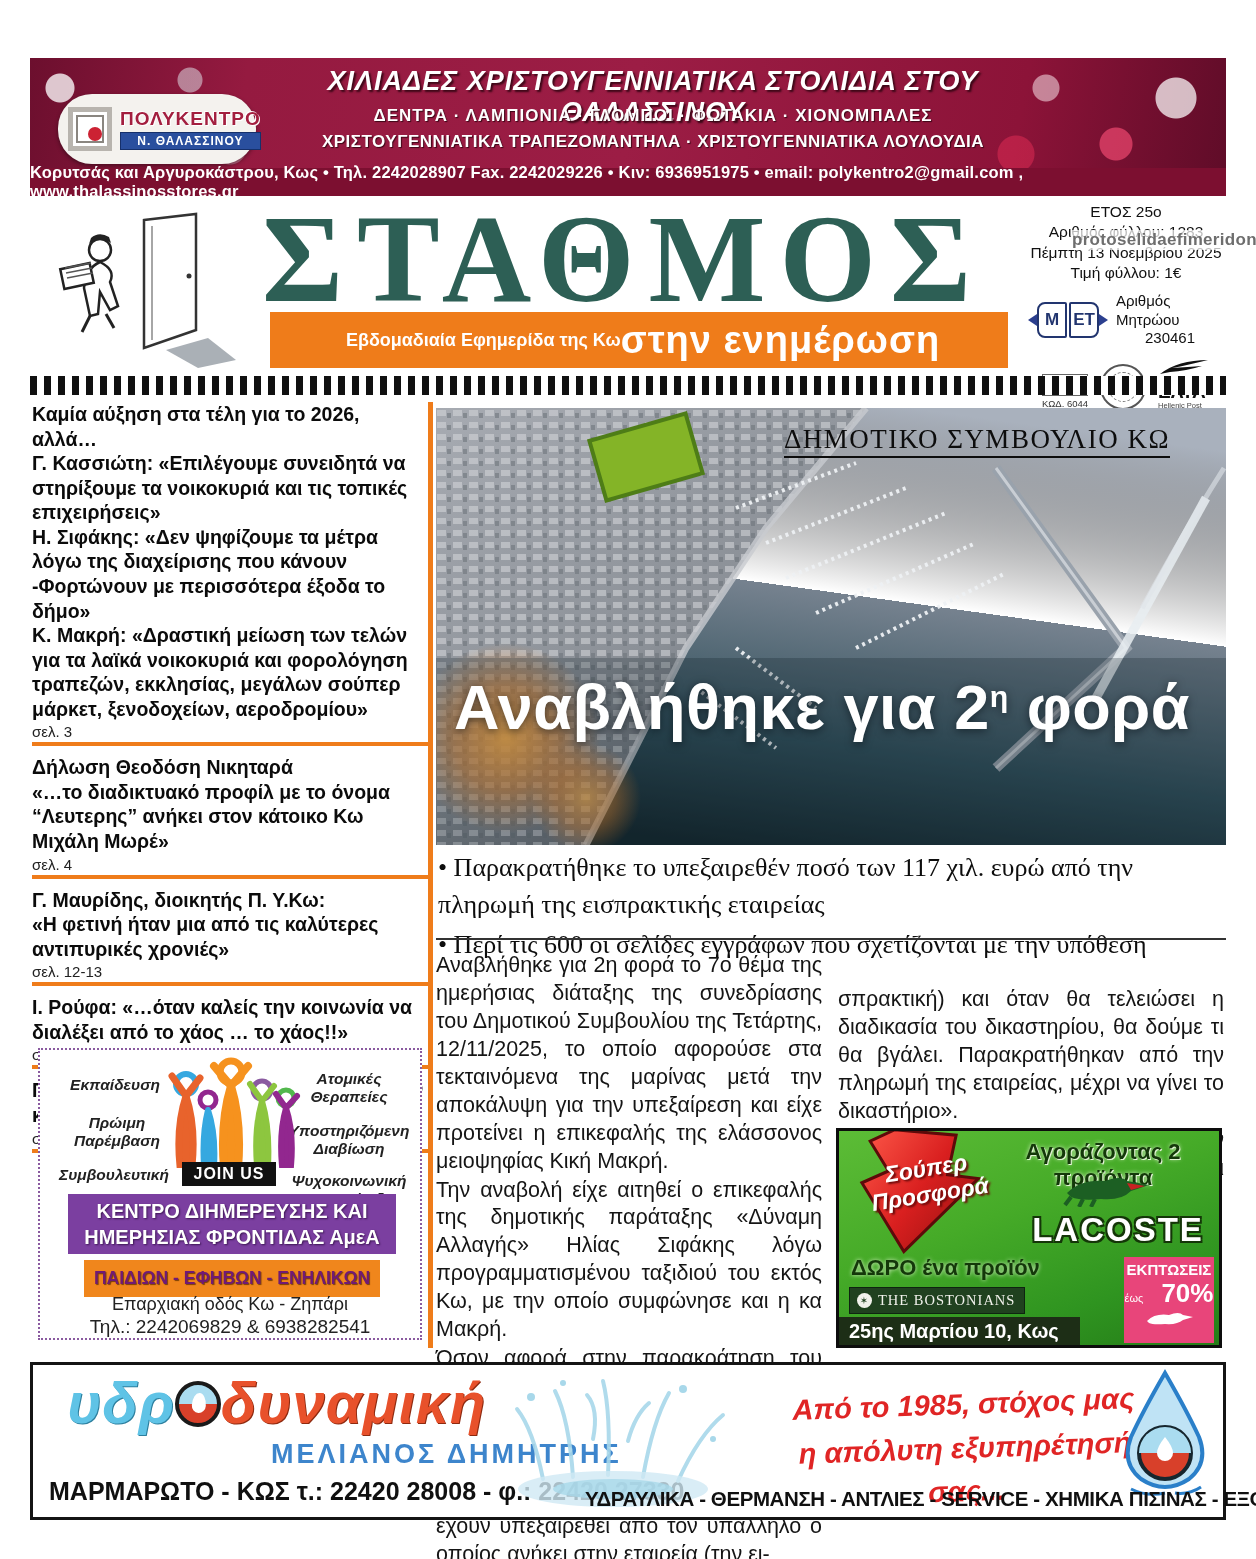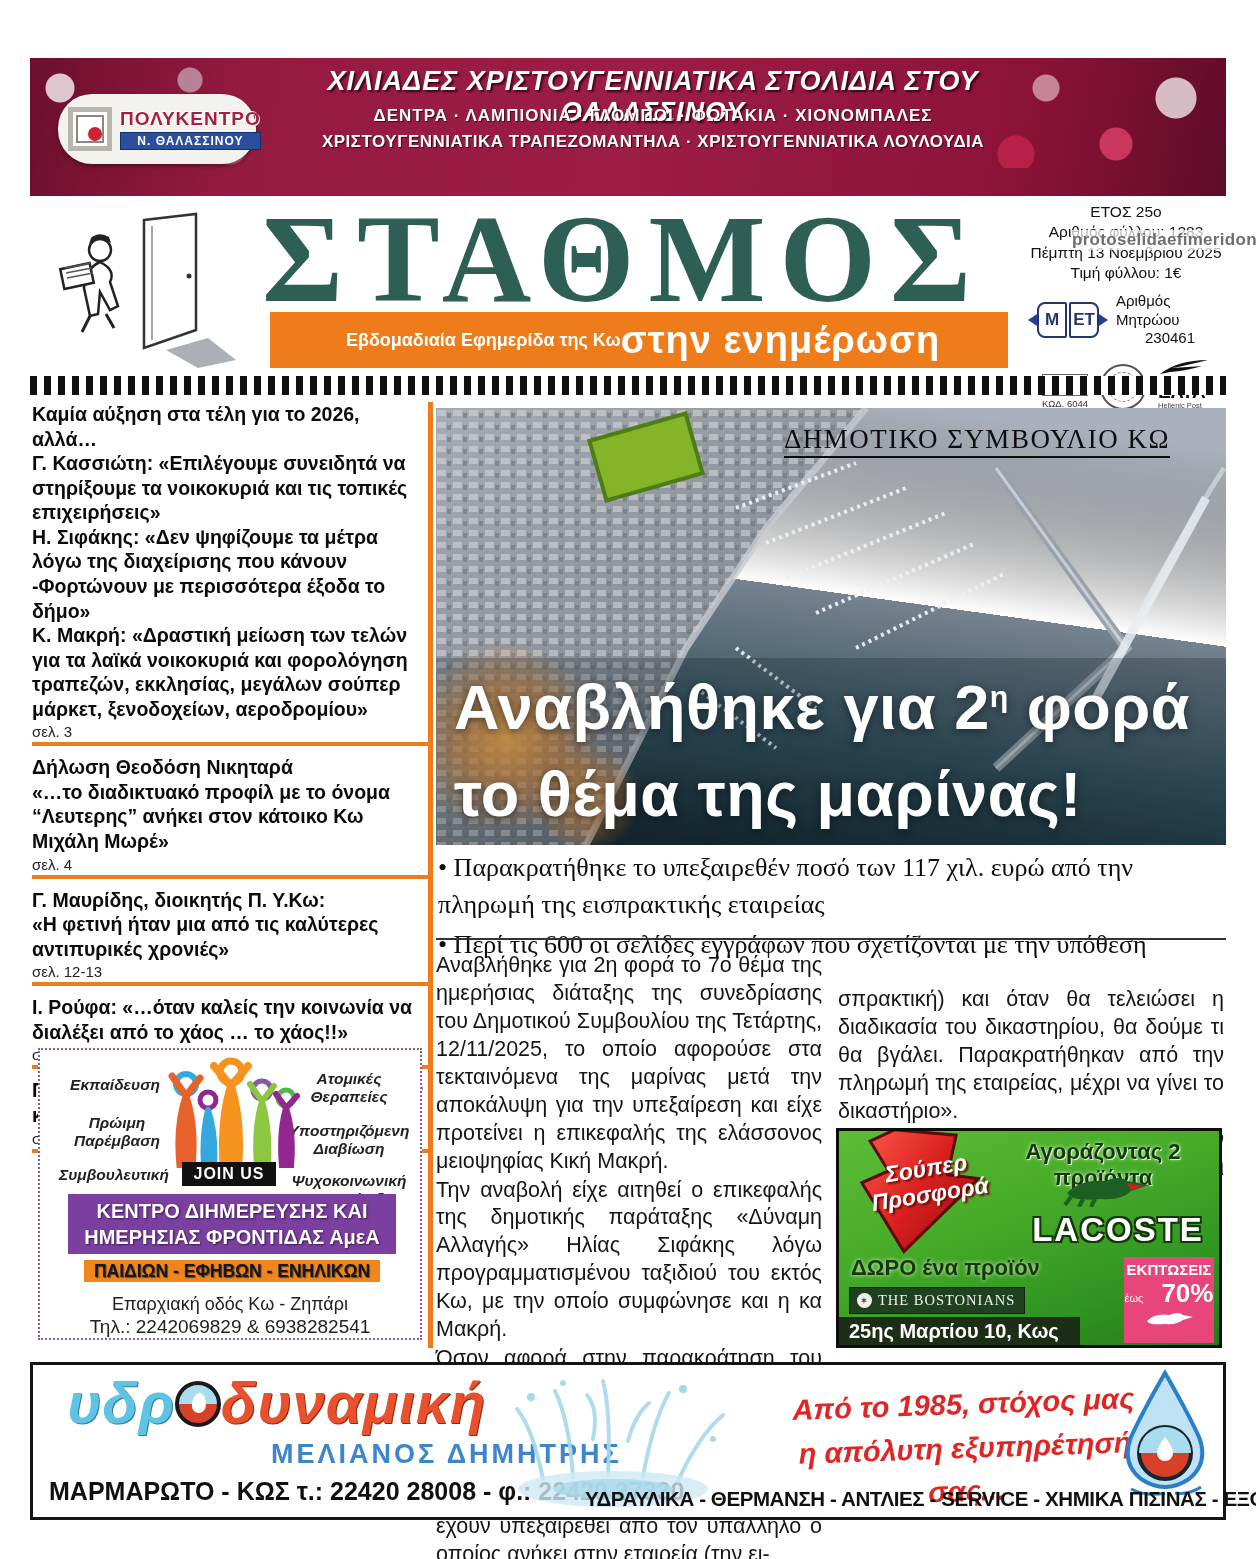--- a/index.html
+++ b/index.html
@@ -95,21 +95,21 @@
             border:2px dotted #8a5aa0; }
   .svc { position:absolute; font-weight:bold; font-style:italic; font-size:15.5px; line-height:1.15;
          text-align:center; color:#222; }
   .figures { position:absolute; left:118px; top:6px; width:146px; height:112px; }
   .joinus { position:absolute; left:142px; top:112px; width:94px; height:24px; background:#111; color:#fff;
             font-weight:bold; font-size:16px; display:flex; align-items:center; justify-content:center;
             letter-spacing:1px; }
   .kentro { position:absolute; left:28px; top:144px; width:328px; height:60px; background:#7b3fa0;
             color:#fff; font-weight:bold; font-size:20px; line-height:1.3; display:flex; align-items:center;
             justify-content:center; text-align:center; text-shadow:1px 1px 2px #3c1552; }
-  .ages { position:absolute; left:44px; top:210px; width:296px; height:22px; background:#f0861c; color:#0f172a;
+  .ages { position:absolute; left:44px; top:210px; width:296px; height:37px; background:#f0861c; color:#701a75;
           font-weight:bold; font-size:17.5px; display:flex; align-items:center; justify-content:center;
           text-shadow:1px 1px 1px #7a4005; }
   .join-addr { position:absolute; left:0; top:244px; width:100%; text-align:center; font-size:18px; color:#222; }
   .join-tel { position:absolute; left:0; top:266px; width:100%; text-align:center; font-size:19px; color:#222; }
 
   
   .photo { position:absolute; left:436px; top:408px; width:790px; height:437px; overflow:hidden; }
   .photo svg { position:absolute; inset:0; }
   .kicker { position:absolute; right:56px; top:16px; font-family:"Liberation Serif", serif; font-size:27px;
             color:#0d0d0d; border-bottom:2.5px solid #0d0d0d; letter-spacing:1.5px; padding-bottom:1px; }
@@ -188,20 +188,21 @@
     <div class="topad-title">ΧΙΛΙΑΔΕΣ ΧΡΙΣΤΟΥΓΕΝΝΙΑΤΙΚΑ ΣΤΟΛΙΔΙΑ ΣΤΟΥ ΘΑΛΑΣΣΙΝΟΥ</div>
     <div class="topad-line2">ΔΕΝΤΡΑ · ΛΑΜΠΙΟΝΙΑ · ΓΛΟΜΠΟΙ · ΦΩΤΑΚΙΑ · ΧΙΟΝΟΜΠΑΛΕΣ</div>
     <div class="topad-line3">ΧΡΙΣΤΟΥΓΕΝΝΙΑΤΙΚΑ ΤΡΑΠΕΖΟΜΑΝΤΗΛΑ · ΧΡΙΣΤΟΥΓΕΝΝΙΑΤΙΚΑ ΛΟΥΛΟΥΔΙΑ</div>
     <div class="topad-logo">
       <span class="frame-icon"></span>
       <span>
         <div class="topad-logo-name">ΠΟΛΥΚΕΝΤΡΟ</div>
         <div class="topad-logo-sub">Ν. ΘΑΛΑΣΣΙΝΟΥ</div>
       </span>
     </div>
+    <div class="topad-contact">Κορυτσάς και Αργυροκάστρου, Κως • Τηλ. 2242028907  Fax. 2242029226 • Κιν: 6936951975 • email: polykentro2@gmail.com , www.thalassinosstores.gr</div>
   </section>
 
   <svg class="mascot" viewBox="0 0 190 158">
     <polygon points="118,140 160,128 188,150 150,158" fill="#aab0b6"></polygon>
     <polygon points="96,10 148,4 148,120 96,138" fill="#fff" stroke="#333" stroke-width="2.5"></polygon>
     <line x1="104" y1="16" x2="104" y2="130" stroke="#888" stroke-width="1.5"></line>
     <circle cx="141" cy="66" r="2.5" fill="#333"></circle>
     <circle cx="52" cy="40" r="11" fill="#fff" stroke="#222" stroke-width="2.5"></circle>
     <path d="M41,34 q10,-9 22,-1 l-2,-6 q-10,-6 -18,1 z" fill="#222"></path>
     <path d="M52,52 q-14,6 -16,26 l6,28 8,-2 2,-22 10,18 8,-4 -8,-24 q6,-12 -10,-20 z" fill="#fff" stroke="#222" stroke-width="2.5"></path>
@@ -364,21 +365,20 @@
       </g>
       <path d="M560,60 L690,240 L560,360" stroke="#99a2ac" stroke-width="10" fill="none"></path>
       <path d="M560,60 L690,240 L560,360" stroke="#c9ced4" stroke-width="3" fill="none"></path>
       <path d="M770,90 Q720,180 660,290" stroke="#e8edf1" stroke-width="9" fill="none" opacity="0.85"></path>
       <path d="M788,60 Q750,120 706,200" stroke="#dfe5ea" stroke-width="5" fill="none" opacity="0.6"></path>
       <rect x="0" y="250" width="790" height="187" fill="#0b1d23" opacity="0.25"></rect>
     </svg>
     <figcaption class="kicker">ΔΗΜΟΤΙΚΟ ΣΥΜΒΟΥΛΙΟ ΚΩ</figcaption>
     <div class="photo-headline">
       <span>Αναβλήθηκε για 2</span><sup>η</sup><span> φορά</span><br>
-      <span>το θέμα της μαρίνας!</span>
     </div>
   </figure>
 
   <div class="subheads">
     <p>• Παρακρατήθηκε το υπεξαιρεθέν ποσό των 117 χιλ. ευρώ από την πληρωμή της εισπρακτικής εταιρείας</p>
     <p>• Περί τις 600 οι σελίδες εγγράφων που σχετίζονται με την υπόθεση</p>
   </div>
   <div class="thinrule"></div>
 
   <div class="artcol left">

